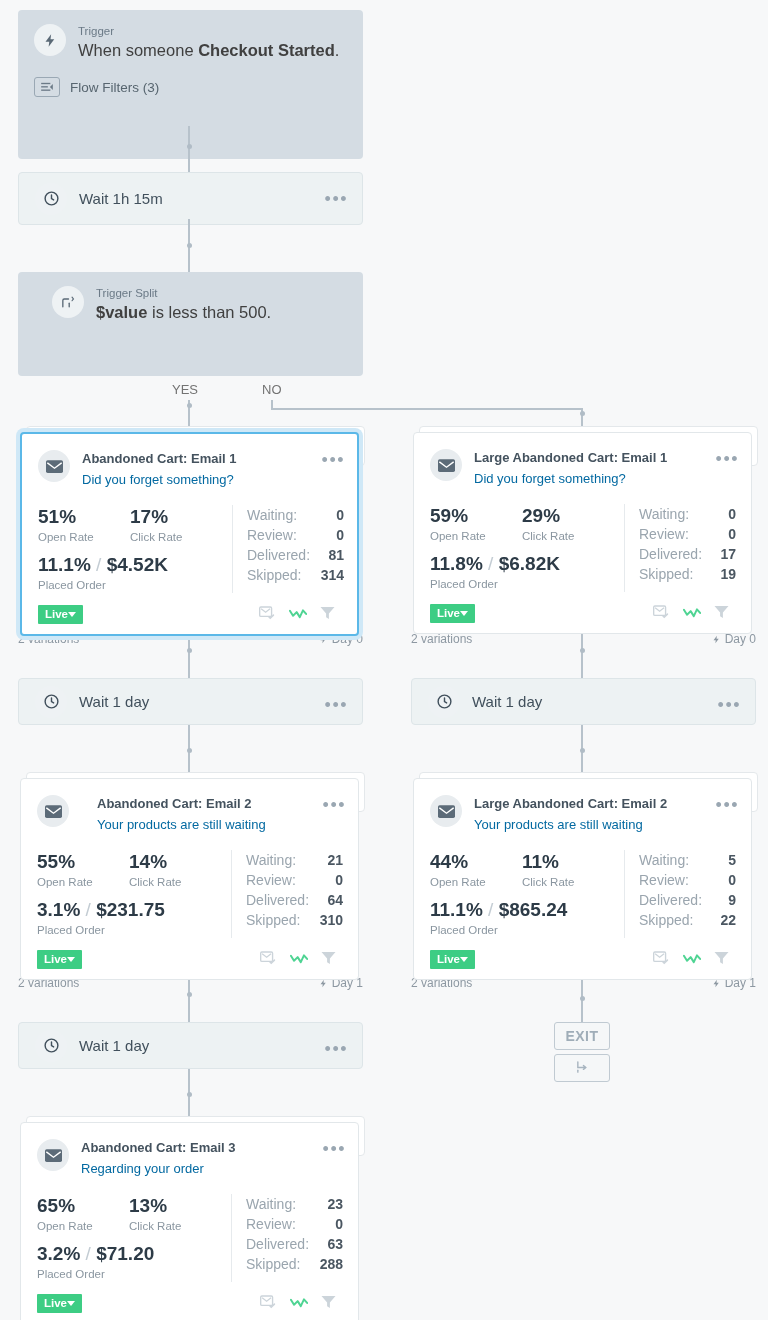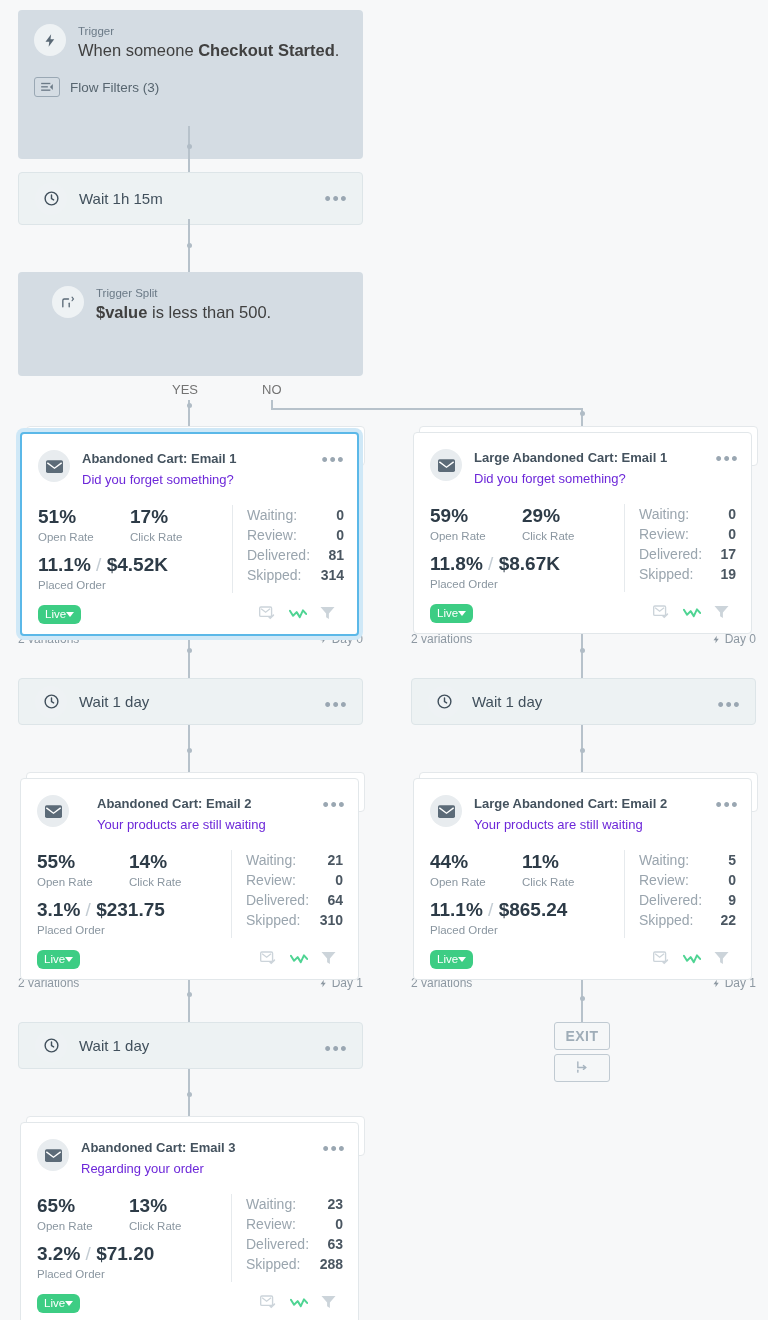--- a/index.html
+++ b/index.html
@@ -78,21 +78,21 @@
   .card {
     position: relative; z-index: 1;
     background: #fff; border: 1px solid #e2e7ea; border-radius: 4px;
     padding: 16px 18px 10px 16px;
   }
   .card.selected {
     border: 2px solid #5bb8e8;
     box-shadow: 0 0 0 4px #cfe8f7;
   }
   .card-title { font-size: 13px; color: #44525e; font-weight: 700; line-height: 18px; }
-  .card-sub { font-size: 13px; color: #6d28d9; line-height: 19px; margin-top: 2px; }
+  .card-sub { font-size: 13px; color: #0369a1; line-height: 19px; margin-top: 2px; }
 
   .metrics { display: flex; margin-top: 16px; }
   .metrics-left { flex: 1 1 auto; padding-right: 10px; }
   .mrow { display: flex; }
   .mcell { width: 92px; }
   .mbig { font-size: 19px; font-weight: 700; color: #2d3b47; line-height: 24px; }
   .msmall { font-size: 11.5px; color: #8a96a0; line-height: 16px; }
   .porder { margin-top: 8px; }
   .porder .mbig .slash { color: #c3ccd3; font-weight: 400; }
 
@@ -101,22 +101,22 @@
   }
   .srow { display: flex; justify-content: space-between; font-size: 14px; line-height: 20px; }
   .skey { color: #9aa5ae; }
   .sval { color: #4a5661; font-weight: 700; }
 
   .card-foot {
     display: flex; align-items: center; justify-content: space-between;
     margin-top: 12px;
   }
   .live-badge {
-    background: #3dcd84; color: #fff; font-size: 11.5px; font-weight: 400;
-    border-radius: 6px; padding: 3px 7px 4px 7px;
+    background: #3dcd84; color: #fff; font-size: 11.5px; font-weight: 700;
+    border-radius: 1px; padding: 3px 7px 4px 7px;
     display: inline-flex; align-items: center; 
   }
   .caret { width: 0; height: 0; border-left: 4px solid transparent;
            border-right: 4px solid transparent; border-top: 5px solid #fff; }
   .foot-icons { display: flex; align-items: center; gap: 13px; padding-right: 4px; }
 
   .card-footer-row {
     position: absolute; display: flex; align-items: center;
     justify-content: space-between;
     font-size: 12px; color: #8d98a2;
@@ -319,21 +319,21 @@
             <div class="mcell">
               <div class="mbig">59%</div>
               <div class="msmall">Open Rate</div>
             </div>
             <div class="mcell">
               <div class="mbig">29%</div>
               <div class="msmall">Click Rate</div>
             </div>
           </div>
           <div class="porder">
-            <div class="mbig"><span>11.8%</span> <span class="slash">/</span> <span>$8.67K</span></div>
+            <div class="mbig"><span>11.8%</span> <span class="slash">/</span> <span>$6.82K</span></div>
             <div class="msmall">Placed Order</div>
           </div>
         </div>
         <div class="metrics-right">
           <div class="srow">
               <span class="skey">Waiting:</span>
               <span class="sval">0</span>
             </div>
           <div class="srow">
               <span class="skey">Review:</span>

